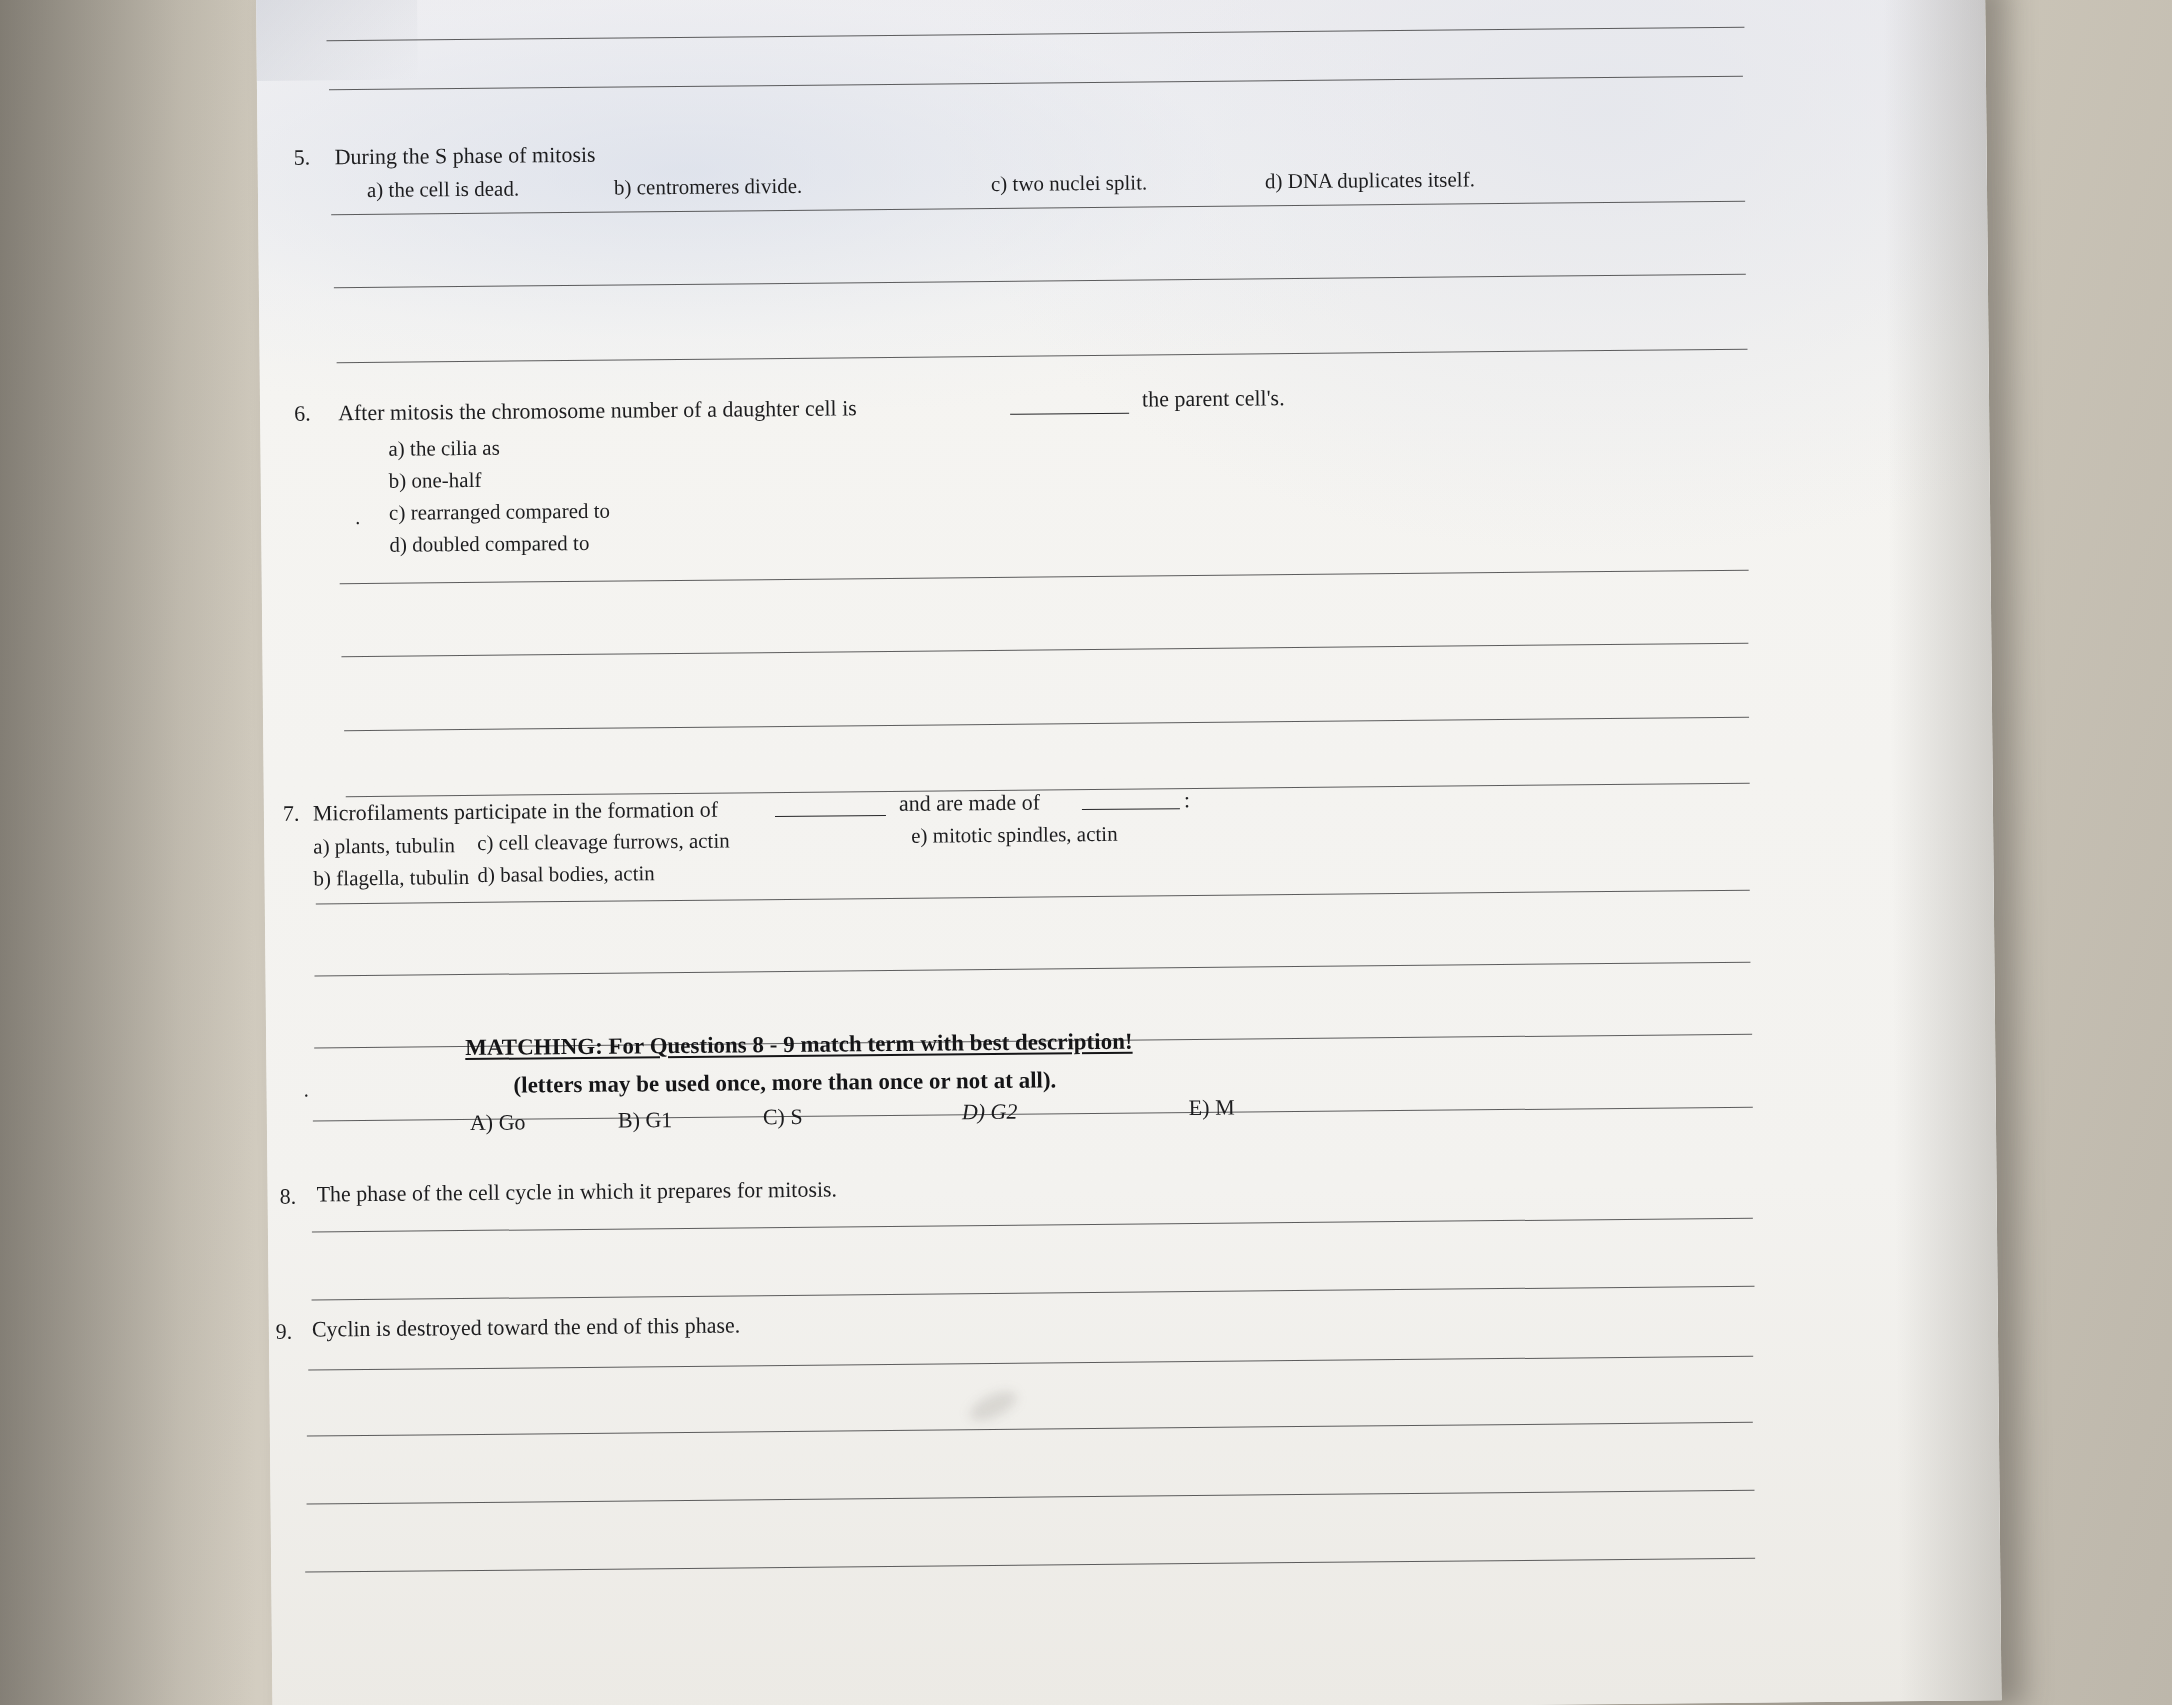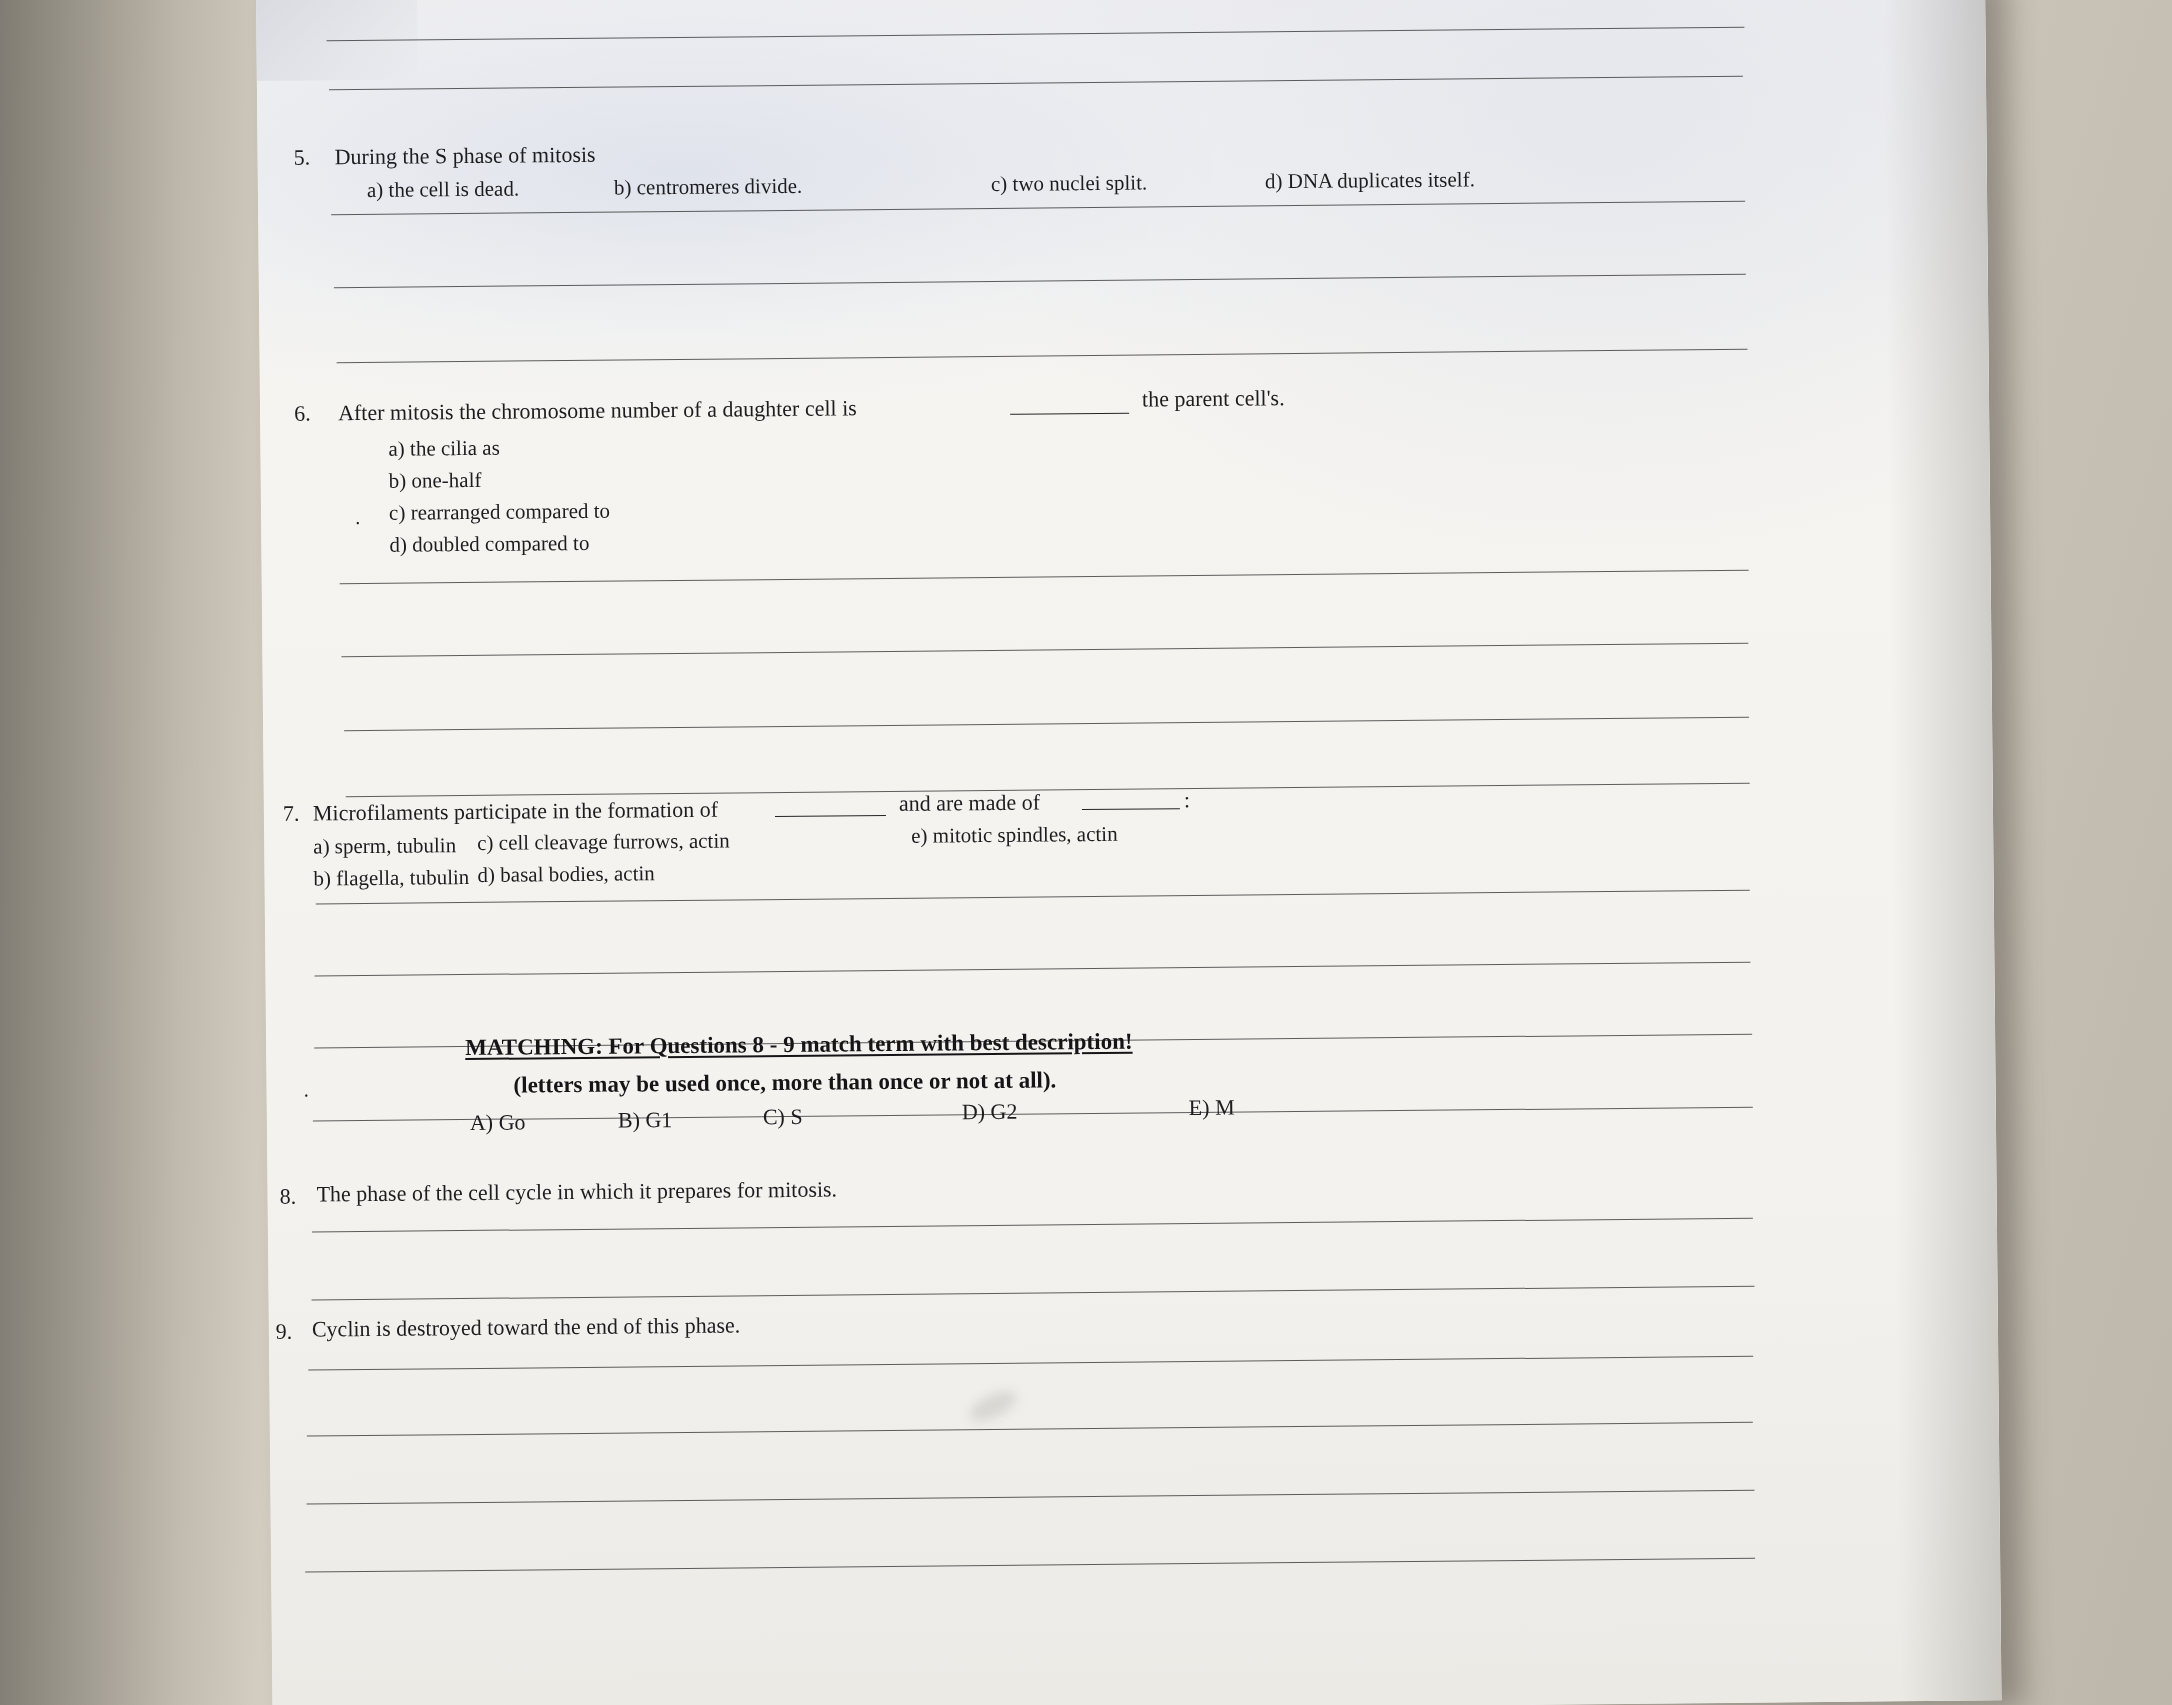--- a/index.html
+++ b/index.html
@@ -204,38 +204,38 @@
   <div class="rule" style="left:81px; top:743px; width:1405px;"></div>
   <div class="rule" style="left:82px; top:809px; width:1404px;"></div>
 
   <div class="qtext num" style="left:19px; top:813px;">7.</div>
   <div class="qtext stem" style="left:49px; top:813px;">Microfilaments participate in the formation of</div>
   <span class="blank-line" style="position:absolute; left:511px; top:833px; width:111px;"></span>
   <div class="qtext stem" style="left:635px; top:809px;">and are made of</div>
   <span class="blank-line" style="position:absolute; left:818px; top:829px; width:98px;"></span>
   <div class="qtext stem" style="left:920px; top:808px;">:</div>
 
-  <div class="qtext opt" style="left:49px; top:847px;">a) sperm, tubulin</div>
+  <div class="qtext opt" style="left:49px; top:847px;">a) plants, tubulin</div>
   <div class="qtext opt" style="left:49px; top:879px;">b) flagella, tubulin</div>
   <div class="qtext opt" style="left:213px; top:845px;">c) cell cleavage furrows, actin</div>
   <div class="qtext opt" style="left:213px; top:877px;">d) basal bodies, actin</div>
   <div class="qtext opt" style="left:647px; top:842px;">e) mitotic spindles, actin</div>
 
   <div class="rule" style="left:51px; top:916px; width:1434px;"></div>
   <div class="rule" style="left:49px; top:988px; width:1436px;"></div>
   <div class="rule" style="left:48px; top:1060px; width:1438px;"></div>
   <div class="rule" style="left:46px; top:1133px; width:1440px;"></div>
 
   <div class="match-head underline" style="left:199px; top:1049px;">MATCHING: For Questions 8 - 9 match term with best description!</div>
   <div class="match-head" style="left:247px; top:1087px;">(letters may be used once, more than once or not at all).</div>
 
   <div class="qtext stem" style="left:203px; top:1124px;">A)  Go</div>
   <div class="qtext stem" style="left:351px; top:1123px;">B)  G1</div>
   <div class="qtext stem" style="left:496px; top:1121px;">C)  S</div>
-  <div class="qtext stem" style="left:695px; top:1118px;">D)  G2</div>
+  <div class="qtext stem" style="left:695px; top:1118px;font-style:italic;">D)  G2</div>
   <div class="qtext stem" style="left:922px; top:1116px;">E)  M</div>
 
   <div class="qtext" style="left:37px; top:1090px; font-size:20.4px;">.</div>
 
   <div class="qtext num" style="left:12px; top:1196px;">8.</div>
   <div class="qtext stem" style="left:49px; top:1194px;">The phase  of the cell cycle in which it prepares for mitosis.</div>
 
   <div class="rule" style="left:44px; top:1244px; width:1441px;"></div>
   <div class="rule" style="left:43px; top:1312px; width:1443px;"></div>
 

